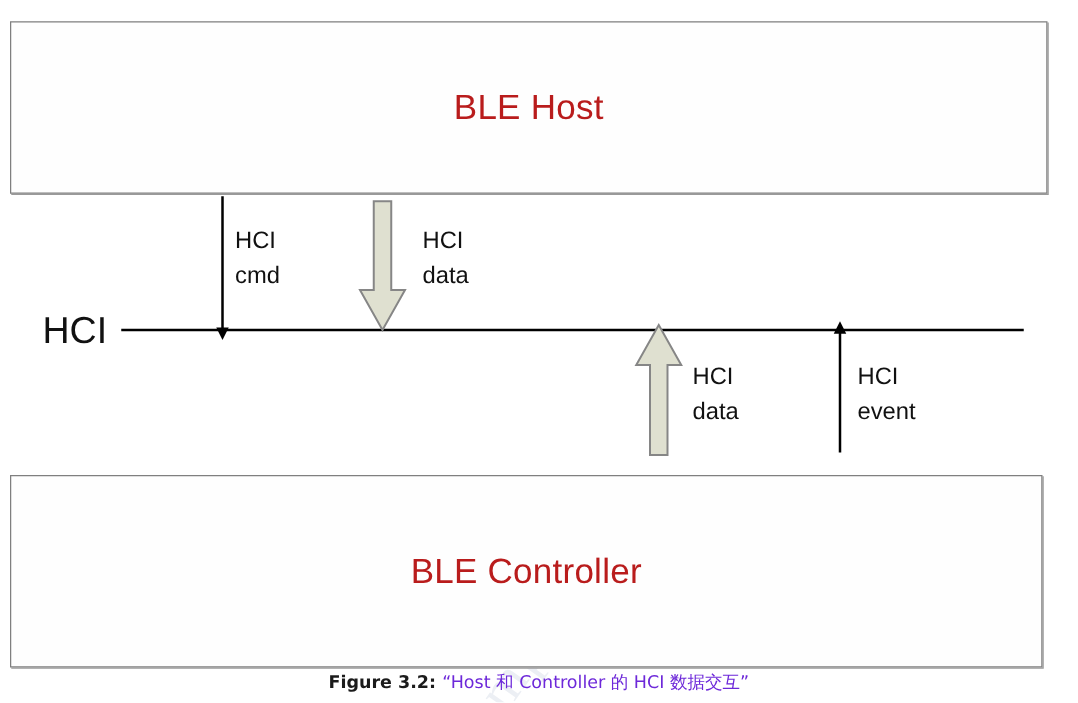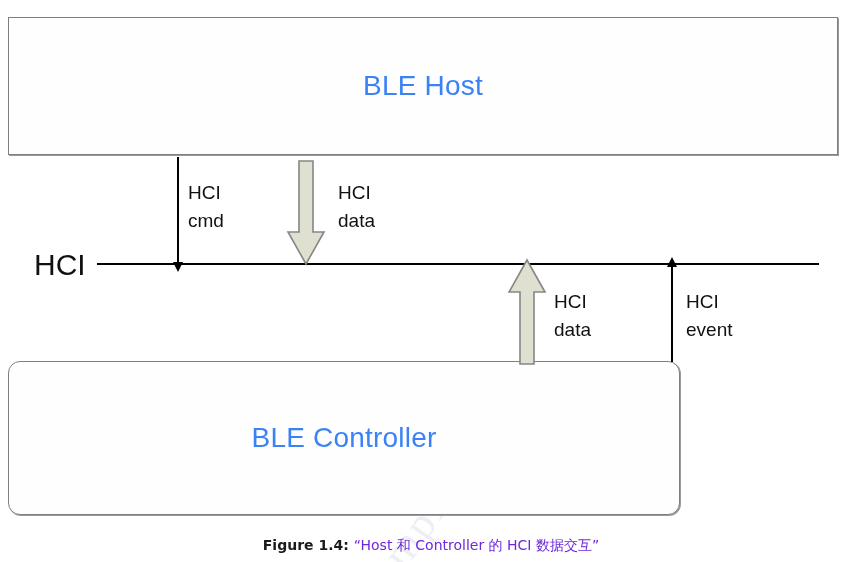--- a/index.html
+++ b/index.html
@@ -42,27 +42,27 @@
     box-sizing: border-box;
     background: #fefefe;
     border: 1px solid #7f7f7f;
     box-shadow: 1px 1px 0 #9a9a9a;
     display: flex;
     align-items: center;
     justify-content: center;
   }
   .layer-box .layer-label {
     font-size: 28px;
-    color: #3b82f6;
+    color: #b91c1c;
     letter-spacing: 0.2px;
     font-weight: 400;
   }
 
   #host-box  { left: 8px;  top: 17px;  width: 830px; height: 138px; }
-  #ctrl-box  { left: 8px;  top: 361px; width: 672px; height: 154px; border-radius: 12px; }
+  #ctrl-box  { left: 8px;  top: 380px; width: 826px; height: 154px; }
 
   
   #hci-label {
     position: absolute;
     left: 34px;
     top: 248px;
     font-size: 30px;
     color: #111111;
   }
   #hci-line {
@@ -181,16 +181,16 @@
   <div class="flow-label" id="label-hci-cmd">HCI
 cmd</div>
   <div class="flow-label" id="label-hci-data-top">HCI
 data</div>
   <div class="flow-label" id="label-hci-data-bottom">HCI
 data</div>
   <div class="flow-label" id="label-hci-event">HCI
 event</div>
 
   <div id="caption">
-    <span class="fig-num">Figure 1.4</span><span class="fig-num">: </span><span class="fig-title">“Host 和 Controller 的 HCI 数据交互”</span>
+    <span class="fig-num">Figure 3.2</span><span class="fig-num">: </span><span class="fig-title">“Host 和 Controller 的 HCI 数据交互”</span>
   </div>
 
 </div>
 
 </body></html>

